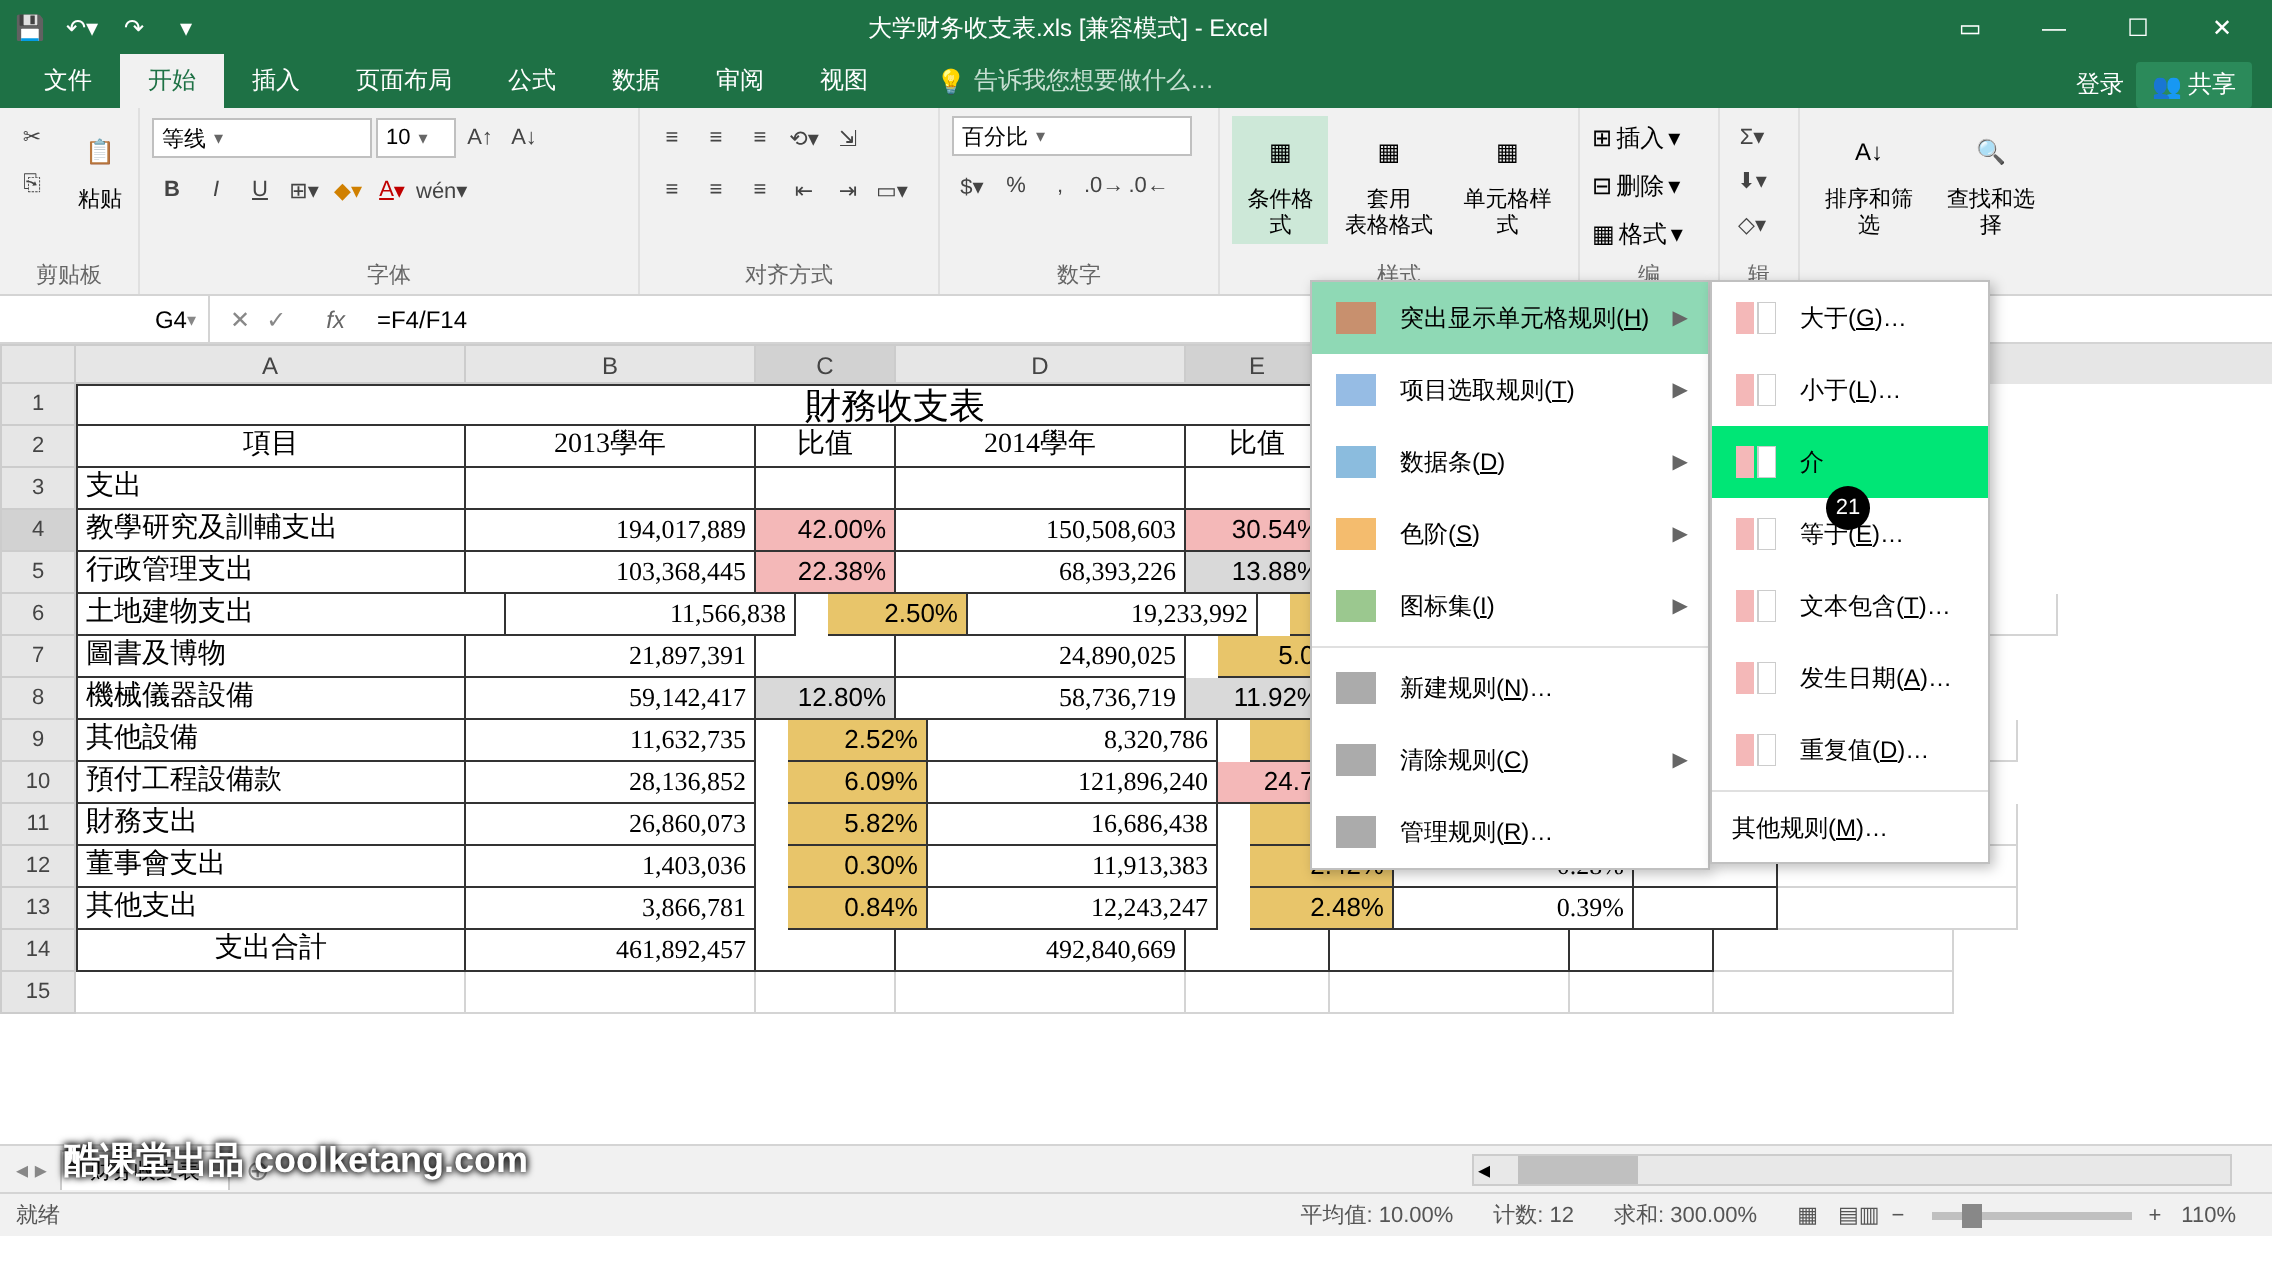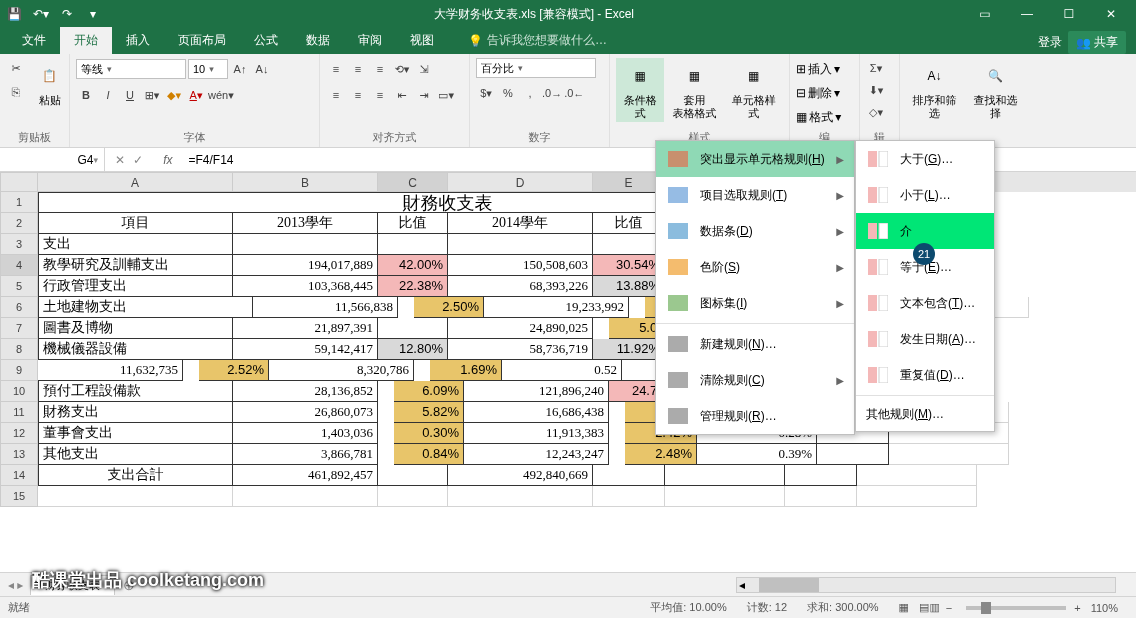--- a/index.html
+++ b/index.html
@@ -56,21 +56,21 @@
 .g4sel { outline: 2px solid #1e7145; outline-offset: -1px; }
 
 .dd1 { position: absolute; top: 140px; left: 655px; width: 200px; background: #fff; border: 1px solid #c0c0c0; box-shadow: 2px 2px 6px rgba(0,0,0,0.25); z-index: 10; }
 .dd-item { display: flex; align-items: center; padding: 8px 10px; gap: 10px; cursor: pointer; }
 .dd-item.hover { background: #8fd9b5; }
 .dd-item .arrow { margin-left: auto; font-size: 10px; color: #666; }
 .dd-sep { height: 1px; background: #e0e0e0; margin: 2px 0; }
 .dd-ico { width: 24px; height: 20px; display: flex; align-items: center; justify-content: center; }
 .dd2 { position: absolute; top: 140px; left: 855px; width: 140px; background: #fff; border: 1px solid #c0c0c0; box-shadow: 2px 2px 6px rgba(0,0,0,0.25); z-index: 11; }
 .dd2 .dd-item.hover { background: #00e676; }
-.badge21 { position: absolute; top: 243px; left: 913px; width: 22px; height: 22px; border-radius: 50%; background: #0c4a6e; color: #fff; display: flex; align-items: center; justify-content: center; font-size: 11px; z-index: 12; }
+.badge21 { position: absolute; top: 243px; left: 913px; width: 22px; height: 22px; border-radius: 50%; background: #000000; color: #fff; display: flex; align-items: center; justify-content: center; font-size: 11px; z-index: 12; }
 .sheet-tabs { height: 24px; background: #f1f1f1; border-top: 1px solid #d4d4d4; display: flex; align-items: center; padding-left: 30px; position: relative; }
 .sheet-tab { padding: 2px 14px; border: 1px solid #ccc; border-bottom: none; background: #fff; font-size: 11px; }
 .sheet-add { padding: 2px 8px; color: #888; font-size: 14px; }
 .hscroll { position: absolute; right: 20px; width: 380px; height: 16px; background: #e8e8e8; border: 1px solid #ccc; display: flex; }
 .hscroll .thumb { width: 60px; background: #c0c0c0; margin-left: 12px; }
 .statusbar { height: 22px; background: #f1f1f1; border-top: 1px solid #d4d4d4; display: flex; align-items: center; padding: 0 8px; font-size: 11px; color: #555; }
 .statusbar .sp { flex: 1; }
 .stat-seg { padding: 0 10px; }
 .zoom-slider { width: 100px; height: 4px; background: #c0c0c0; position: relative; margin: 0 8px; }
 .zoom-slider::before { content: ''; position: absolute; left: 15px; top: -4px; width: 10px; height: 12px; background: #888; }
@@ -343,20 +343,21 @@
         <div class="cell num" style="width:145px">59,142,417</div>
         <div class="cell pct gray" style="width:70px">12.80%</div>
         <div class="cell num" style="width:145px">58,736,719</div>
         <div class="cell pct gray" style="width:72px">11.92%</div>
         <div class="cell num" style="width:120px"></div>
         <div class="cell pct" style="width:72px"></div>
         <div class="cell empty" style="width:120px"></div>
       </div>
       <div class="row ">
         <div class="row-h">9</div>
+        <div class="cell first lbl" style="width:195px">其他設備</div>
         <div class="cell num" style="width:145px">11,632,735</div>
         <div class="cell pct gold" style="width:70px">2.52%</div>
         <div class="cell num" style="width:145px">8,320,786</div>
         <div class="cell pct gold" style="width:72px">1.69%</div>
         <div class="cell num" style="width:120px">0.52</div>
         <div class="cell pct" style="width:72px"></div>
         <div class="cell empty" style="width:120px"></div>
       </div>
       <div class="row ">
         <div class="row-h">10</div>

